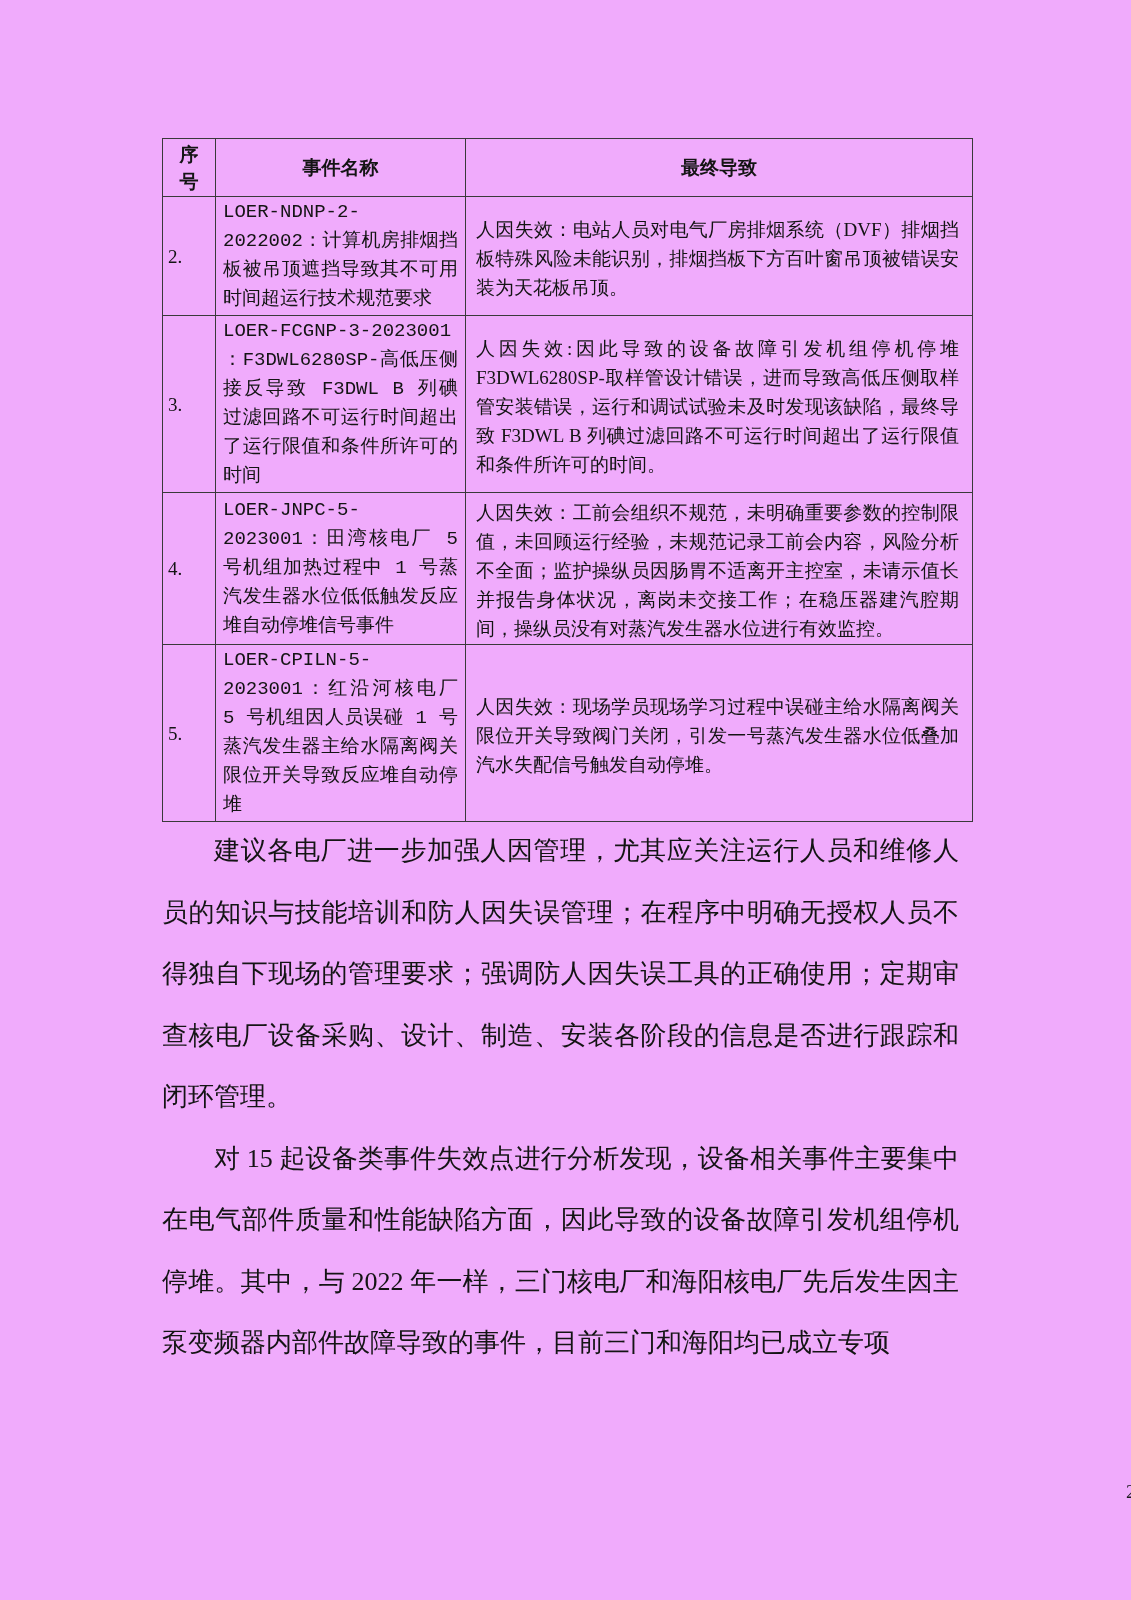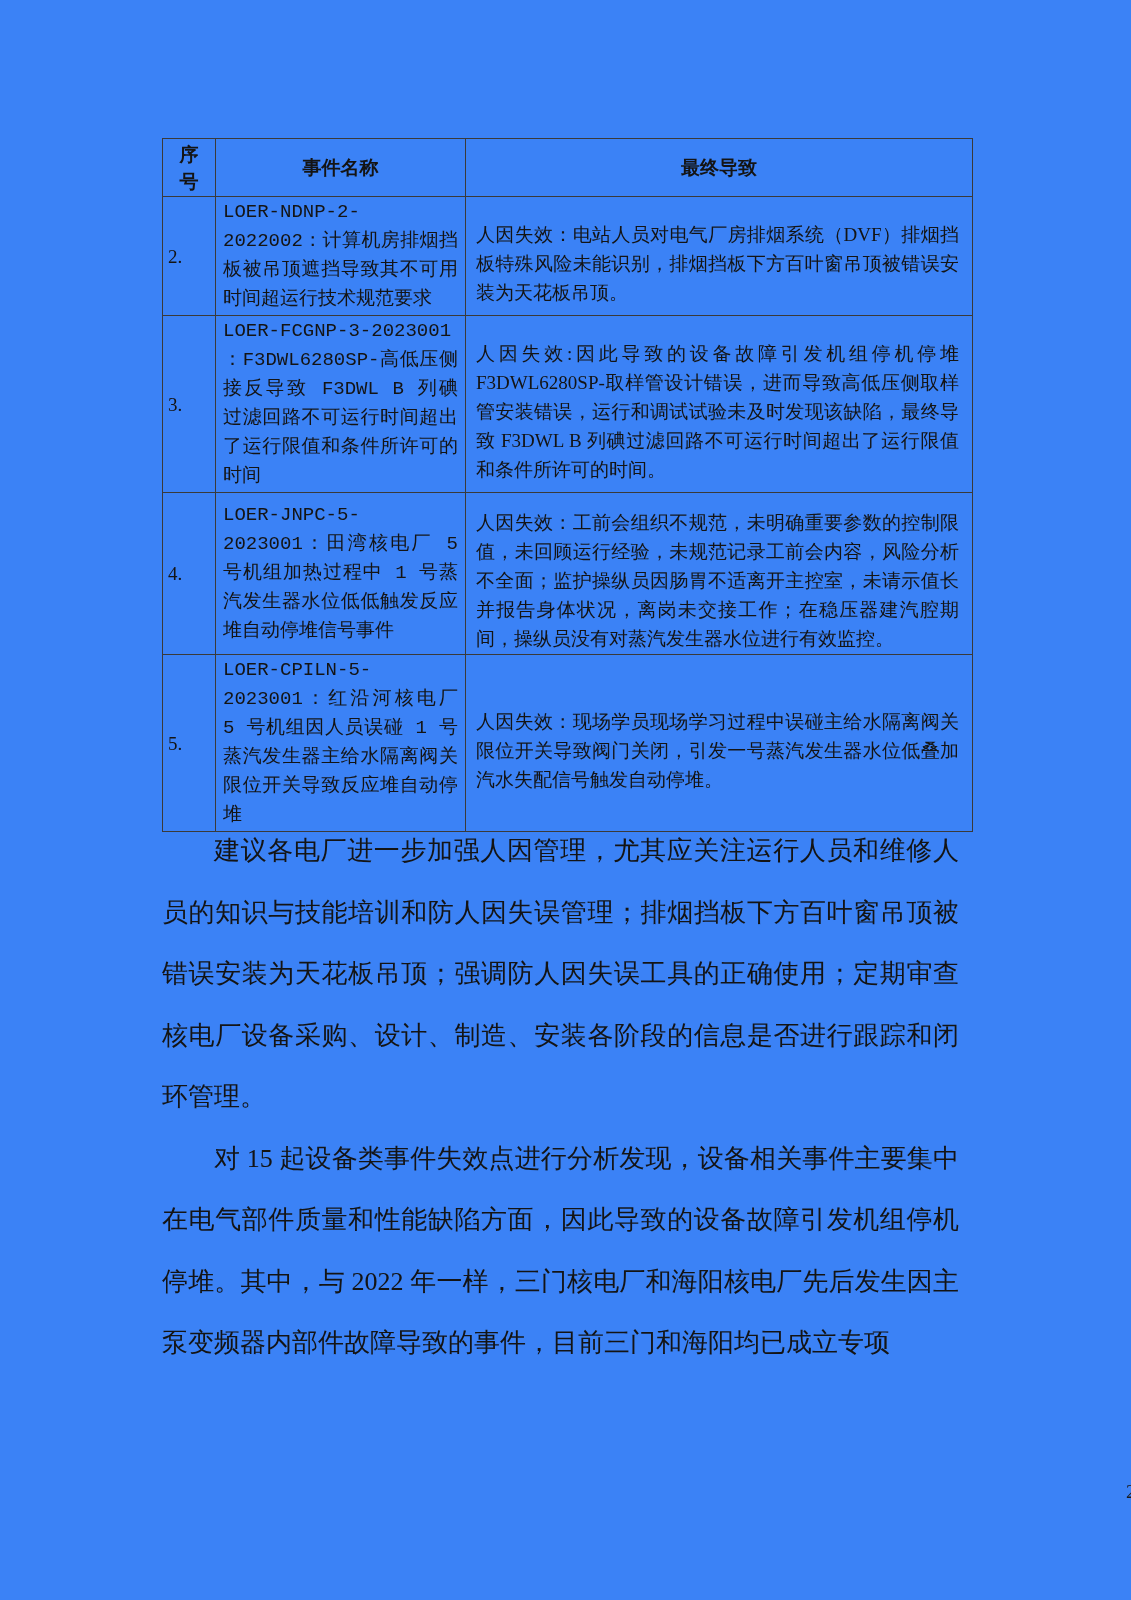--- a/index.html
+++ b/index.html
@@ -1,21 +1,21 @@
 <!DOCTYPE html>
 <html><head>
 <meta charset="utf-8">
 <style>
   * { margin: 0; padding: 0; box-sizing: border-box; }
   html, body { background: #ffffff; }
   .doc {
     position: relative;
     width: 1131px;
     height: 1600px;
-    background: #3b82f6;
+    background: #f0abfc;
     font-family: "Liberation Serif", "DejaVu Serif", serif;
     color: #141414;
     overflow: hidden;
   }
   
   table.events {
     position: absolute;
     left: 162px;
     top: 138px;
     width: 810px;
@@ -46,21 +46,21 @@
     padding-left: 5px;
     vertical-align: middle;
   }
   td.c2 {
     text-align: justify;
     padding: 1px 7px;
     font-family: Liberation Mono, monospace;
   }
   td.c3 {
     text-align: justify;
-    padding: 15px 13px 1px 10px;
+    padding: 5px 13px 1px 10px;
   }
   tr.h117 { height: 117px; }
   tr.h145 { height: 145px; }
   tr.h149 { height: 149px; }
   tr.h156 { height: 156px; }
   
   .body-text {
     position: absolute;
     left: 162px;
     top: 820px;
@@ -125,19 +125,19 @@
       </tr>
       <tr class="h156">
         <td class="c1">5.</td>
         <td class="c2">LOER-CPILN-5-2023001：红沿河核电厂 5 号机组因人员误碰 1 号蒸汽发生器主给水隔离阀关限位开关导致反应堆自动停堆</td>
         <td class="c3">人因失效：现场学员现场学习过程中误碰主给水隔离阀关限位开关导致阀门关闭，引发一号蒸汽发生器水位低叠加汽水失配信号触发自动停堆。</td>
       </tr>
     </tbody>
   </table>
 
   <div class="body-text">
-    <p>建议各电厂进一步加强人因管理，尤其应关注运行人员和维修人员的知识与技能培训和防人因失误管理；排烟挡板下方百叶窗吊顶被错误安装为天花板吊顶；强调防人因失误工具的正确使用；定期审查核电厂设备采购、设计、制造、安装各阶段的信息是否进行跟踪和闭环管理。</p>
+    <p>建议各电厂进一步加强人因管理，尤其应关注运行人员和维修人员的知识与技能培训和防人因失误管理；在程序中明确无授权人员不得独自下现场的管理要求；强调防人因失误工具的正确使用；定期审查核电厂设备采购、设计、制造、安装各阶段的信息是否进行跟踪和闭环管理。</p>
     <p>对 15 起设备类事件失效点进行分析发现，设备相关事件主要集中在电气部件质量和性能缺陷方面，因此导致的设备故障引发机组停机停堆。其中，与 2022 年一样，三门核电厂和海阳核电厂先后发生因主泵变频器内部件故障导致的事件，目前三门和海阳均已成立专项</p>
   </div>
 
   <div class="page-num">24</div>
 
 </div>
 
 </body></html>

